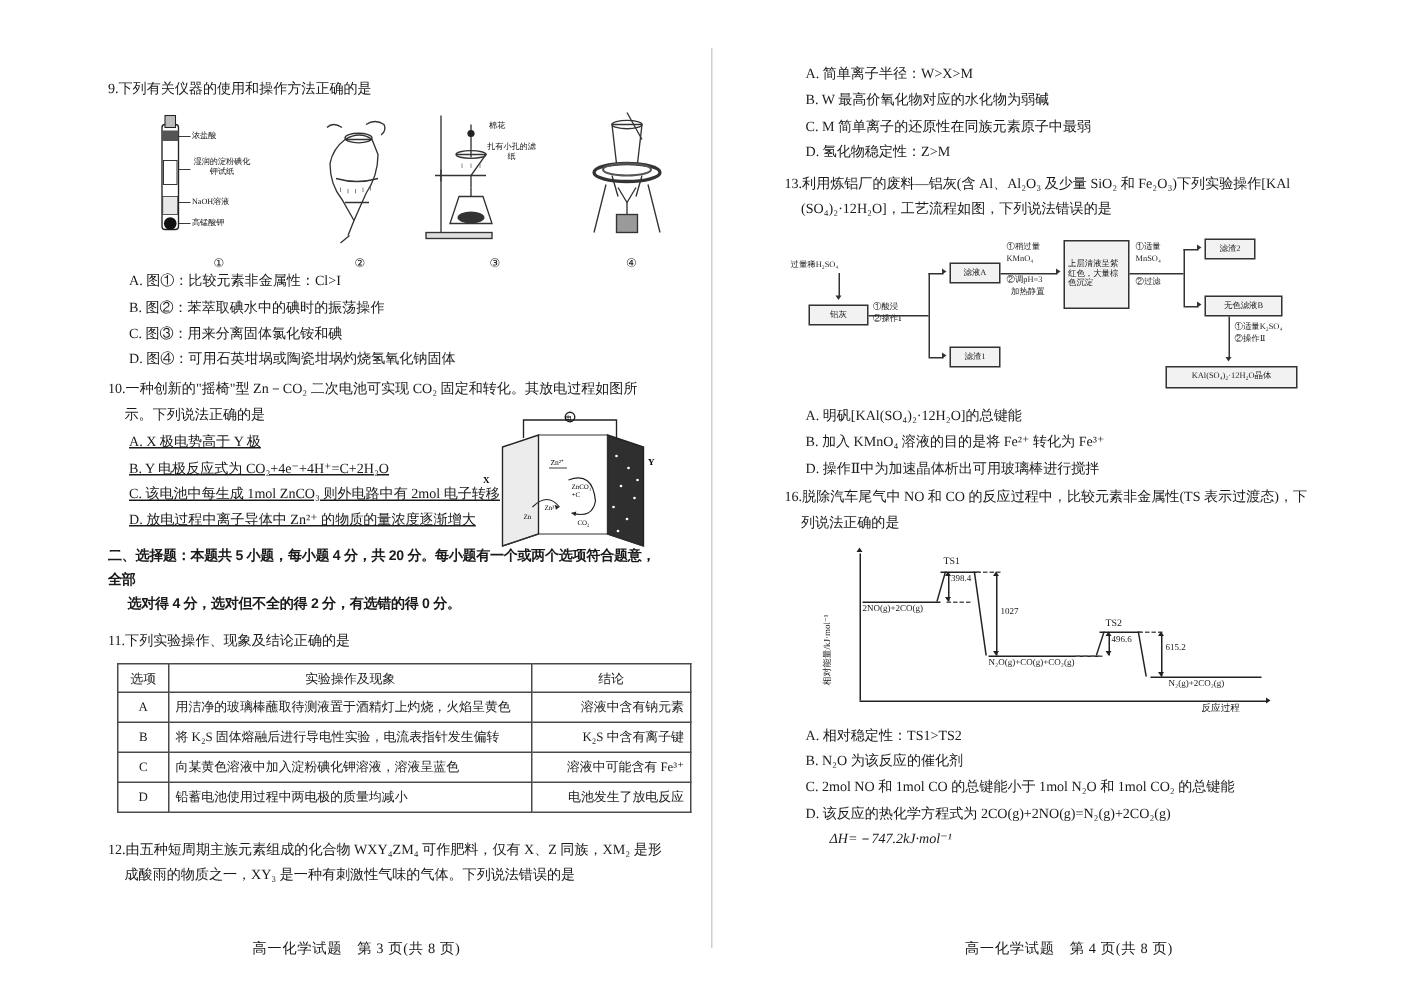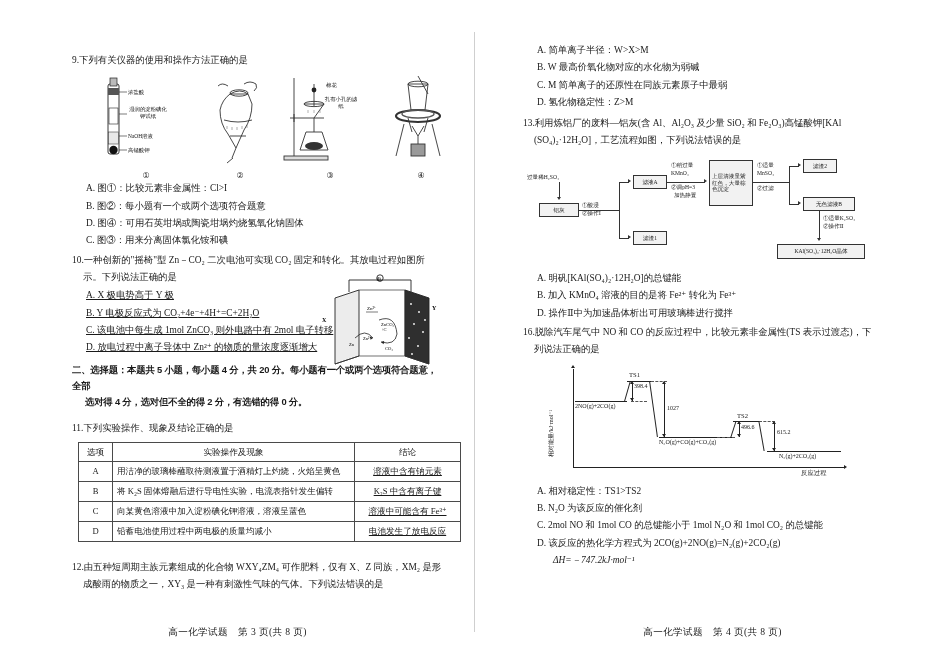--- a/index.html
+++ b/index.html
@@ -110,21 +110,21 @@
     border: 0.8px solid #4a4a4a;
     padding: 3px 4px;
     line-height: 1.5;
     vertical-align: middle;
   }
   table.exp th {
     text-align: center;
     font-weight: normal;
   }
   td.opt-letter { text-align: center; width: 34px; }
-  td.concl { text-align: center; width: 106px; padding-left: 6px; text-decoration: underline; }
+  td.concl { text-align: right; width: 106px; padding-left: 6px; }
   td.oper { text-align: left; }
 
   
   .flow {
     position: relative;
     width: 395px; height: 118px;
     margin: 4px 0 0 -4px;
     font-size: 5.6px;
     line-height: 1.2;
   }
@@ -293,23 +293,23 @@
             <line x1="36" y1="62" x2="36" y2="70"></line>
             <rect x="29" y="70" width="14" height="12" fill="#9a9a9a"></rect>
           </g>
           <ellipse cx="36" cy="40" rx="16" ry="4" fill="none" stroke="#555" stroke-width="1.4"></ellipse>
         </svg>
         <div class="app-label">④</div>
       </div>
     </div>
 
     <div class="opt">A. 图①：比较元素非金属性：Cl&gt;I</div>
-    <div class="opt">B. 图②：每小题有一个或两个选项符合题意</div>
+    <div class="opt">B. 图②：苯萃取碘水中的碘时的振荡操作</div>
+    <div class="opt">C. 图③：用来分离固体氯化铵和碘</div>
     <div class="opt">D. 图④：可用石英坩埚或陶瓷坩埚灼烧氢氧化钠固体</div>
-    <div class="opt">C. 图③：用来分离固体氯化铵和碘</div>
 
     <div class="q q-num" style="margin-top:3px;">
       <span>10.</span><span>一种创新的"摇椅"型 Zn－CO₂ 二次电池可实现 CO₂ 固定和转化。其放电过程如图所</span>
     </div>
     <div class="q q-body">示。下列说法正确的是</div>
 
     <div style="position:relative;text-decoration:underline;">
       <div class="opt">A. X 极电势高于 Y 极</div>
       <div class="opt">B. Y 电极反应式为 CO₂+4e⁻+4H⁺=C+2H₂O</div>
       <div class="opt">C. 该电池中每生成 1mol ZnCO₃ 则外电路中有 2mol 电子转移</div>
@@ -407,21 +407,21 @@
   </div>
 
   <div class="col right">
 
     <div class="opt">A. 简单离子半径：W&gt;X&gt;M</div>
     <div class="opt">B. W 最高价氧化物对应的水化物为弱碱</div>
     <div class="opt">C. M 简单离子的还原性在同族元素原子中最弱</div>
     <div class="opt">D. 氢化物稳定性：Z&gt;M</div>
 
     <div class="q q-num" style="margin-top:4px;">
-      <span>13.</span><span>利用炼铝厂的废料—铝灰(含 Al、Al₂O₃ 及少量 SiO₂ 和 Fe₂O₃)高锰酸钾[KAl</span>
+      <span>13.</span><span>利用炼铝厂的废料—铝灰(含 Al、Al₂O₃ 及少量 SiO₂ 和 Fe₂O₃)下列实验操作[KAl</span>
     </div>
     <div class="q q-body">(SO₄)₂·12H₂O]，工艺流程如图，下列说法错误的是</div>
 
     <div class="flow">
 
       <span class="ftext" style="left:8px; top:22px;">过量稀H₂SO₄</span>
       <div class="fline v" style="left:40px; top:30px; height:16px;"></div>
       <div class="farrow d" style="left:38px; top:45px;"></div>
 
       <div class="fbox" style="left:20px; top:51px; width:40px; height:14px;">铝灰</div>

